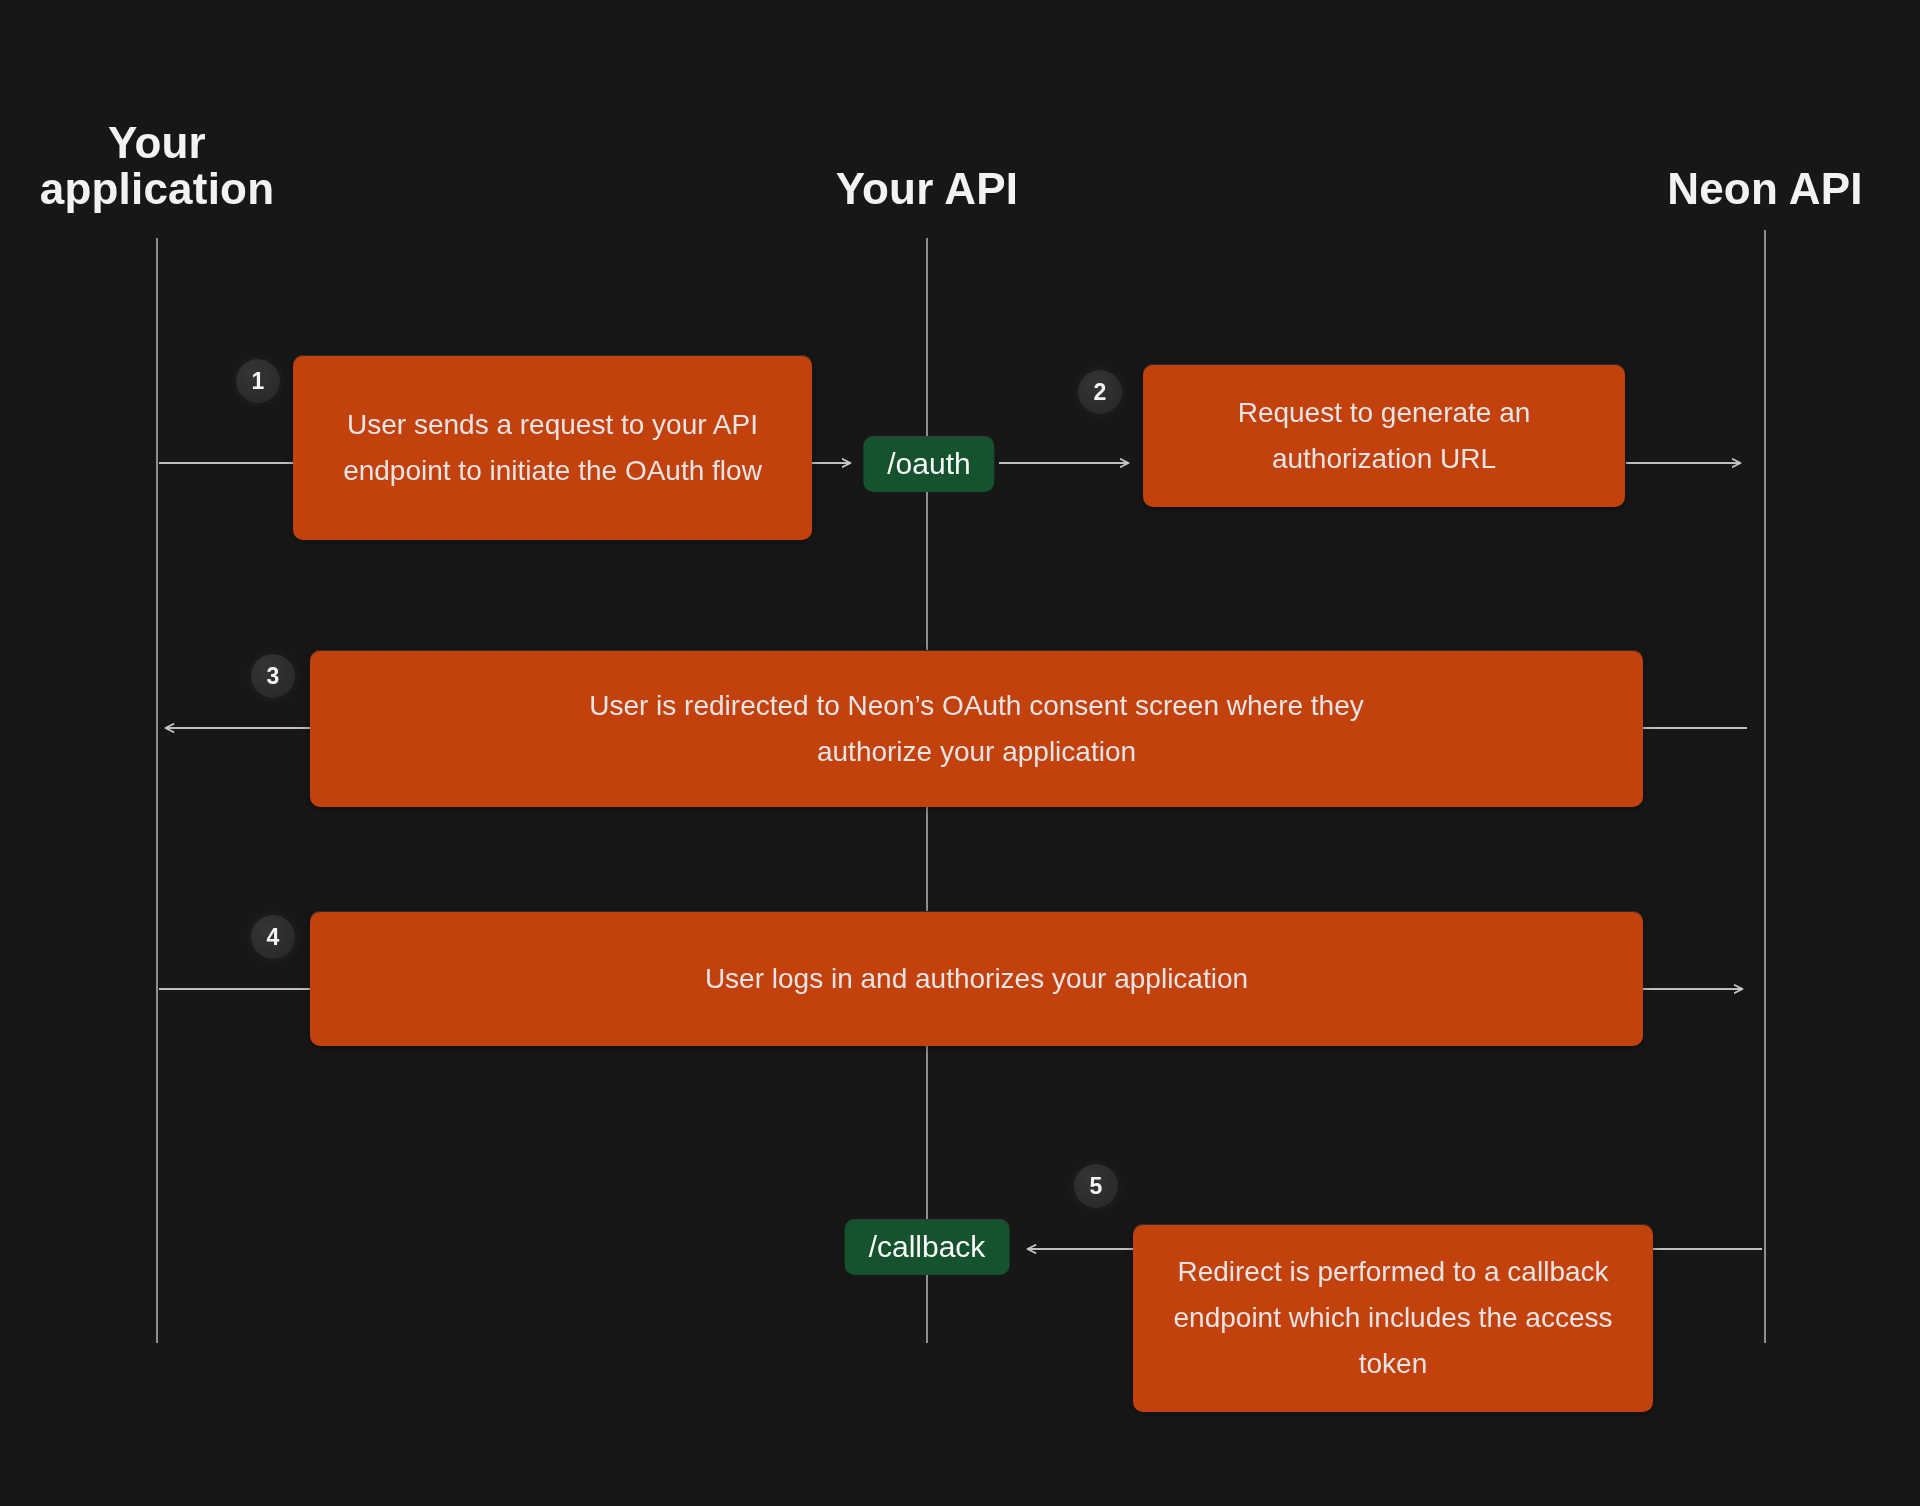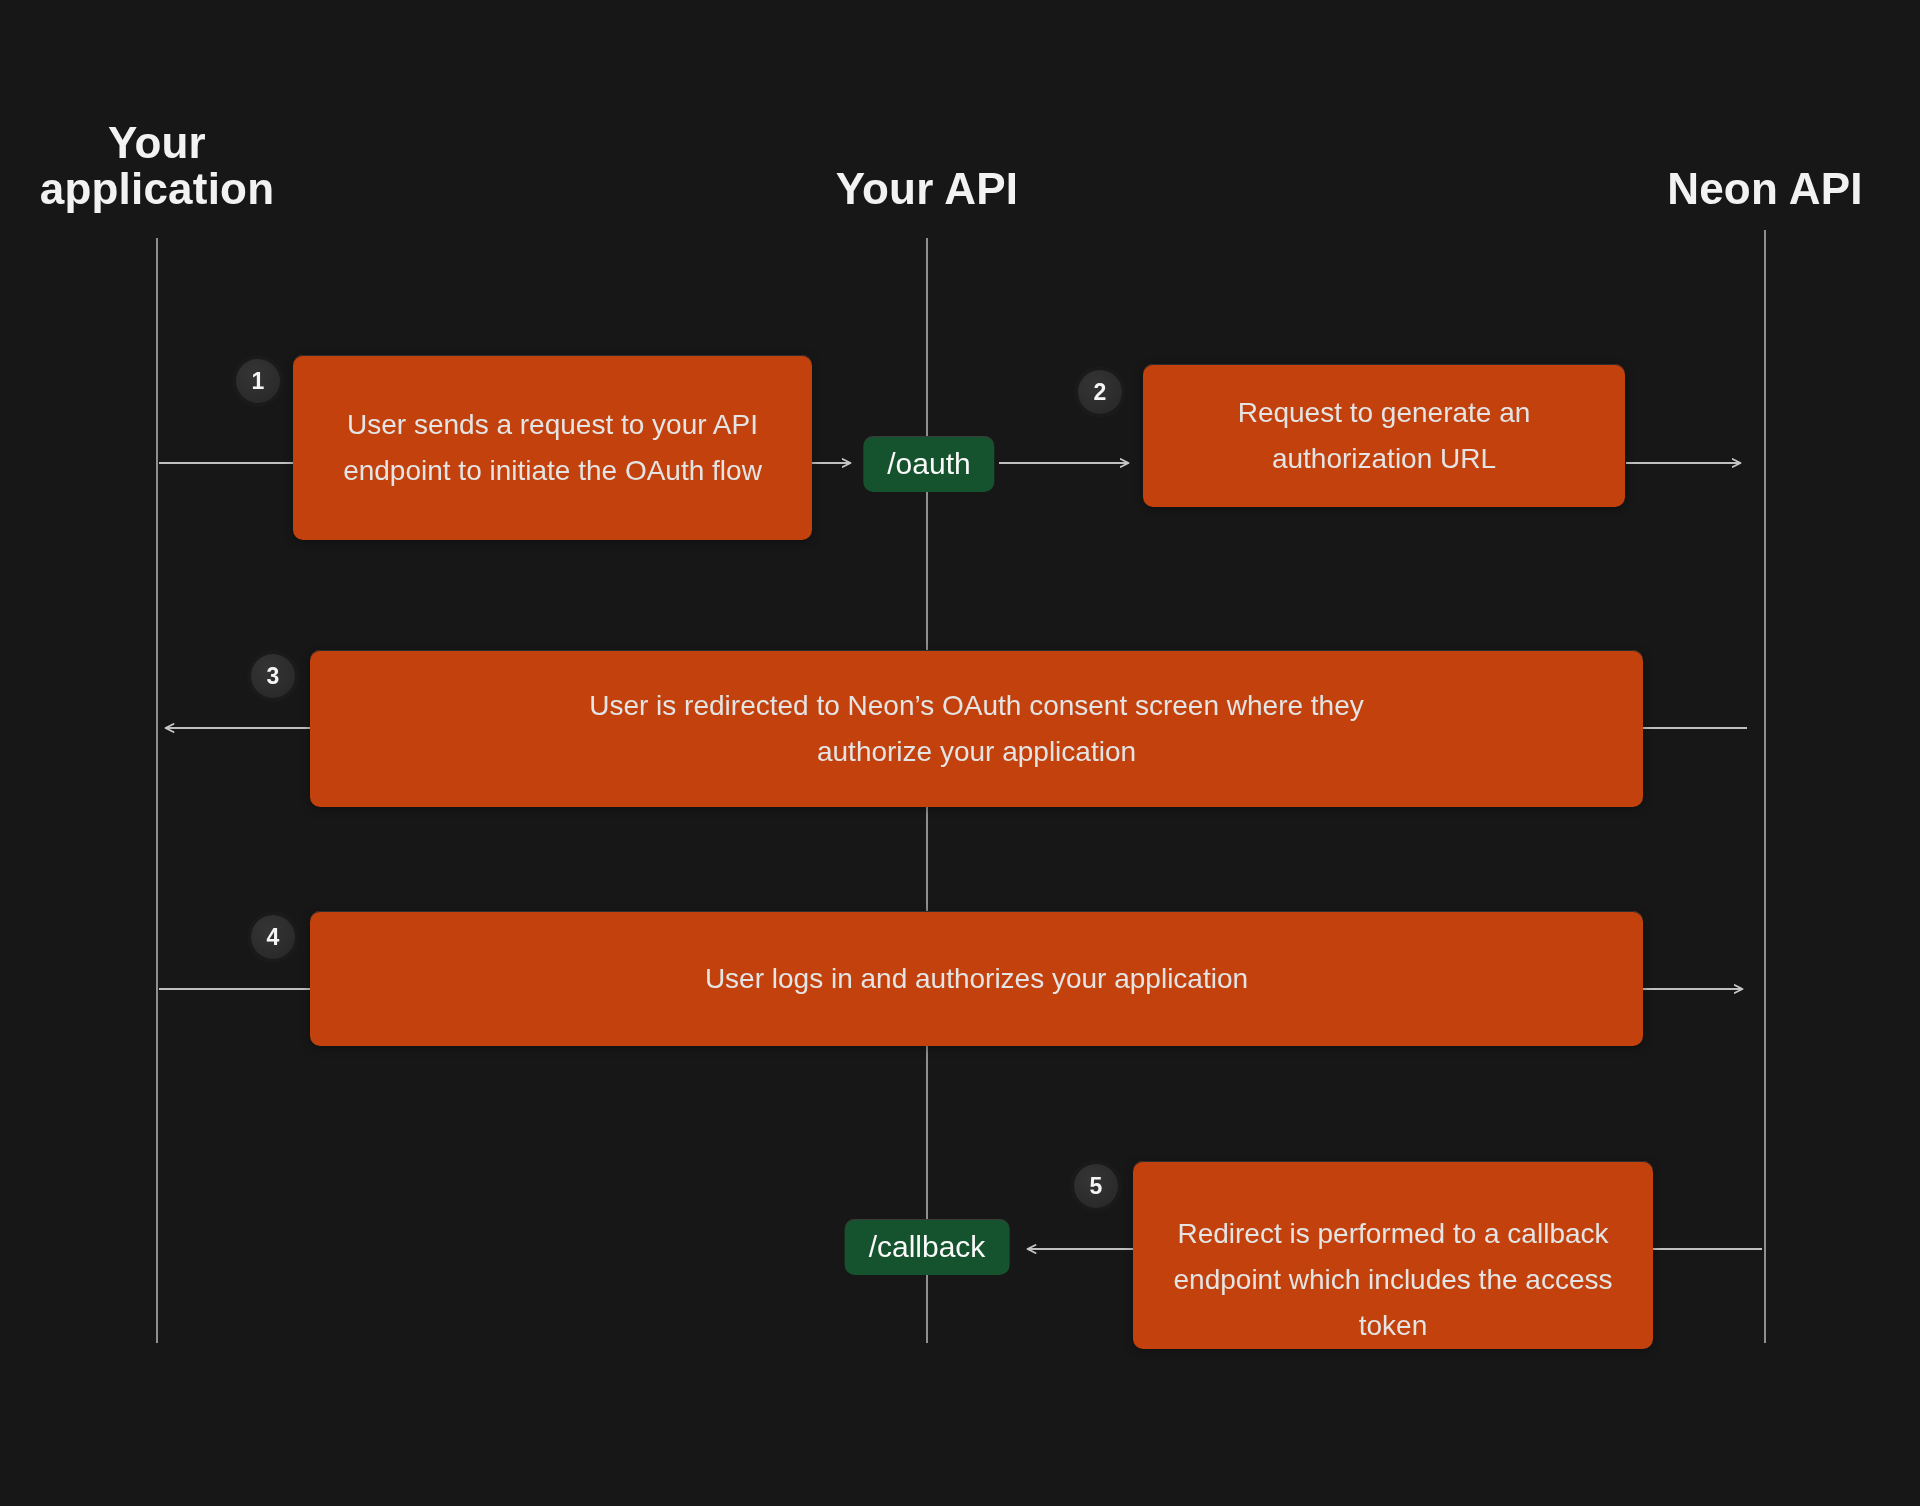--- a/index.html
+++ b/index.html
@@ -128,20 +128,20 @@
   </div>
   <div class="note" id="note-2" style="left:1143px; top:364px; width:482px; height:143px;">
     <span class="note-text">Request to generate an authorization URL</span>
   </div>
   <div class="note" id="note-3" style="left:310px; top:650px; width:1333px; height:157px;">
     <span class="note-text">User is redirected to Neon’s OAuth consent screen where they authorize your application</span>
   </div>
   <div class="note" id="note-4" style="left:310px; top:911px; width:1333px; height:135px;">
     <span class="note-text">User logs in and authorizes your application</span>
   </div>
-  <div class="note" id="note-5" style="left:1133px; top:1161px; width:520px; height:188px;align-items:flex-end;">
+  <div class="note" id="note-5" style="left:1133px; top:1224px; width:520px; height:188px;">
     <span class="note-text">Redirect is performed to a callback endpoint which includes the access token</span>
   </div>
 
   <div class="endpoint-chip" style="left:929px; top:464px;">/oauth</div>
   <div class="endpoint-chip" style="left:927px; top:1247px;">/callback</div>
 
 </div>
 
 </body></html>

